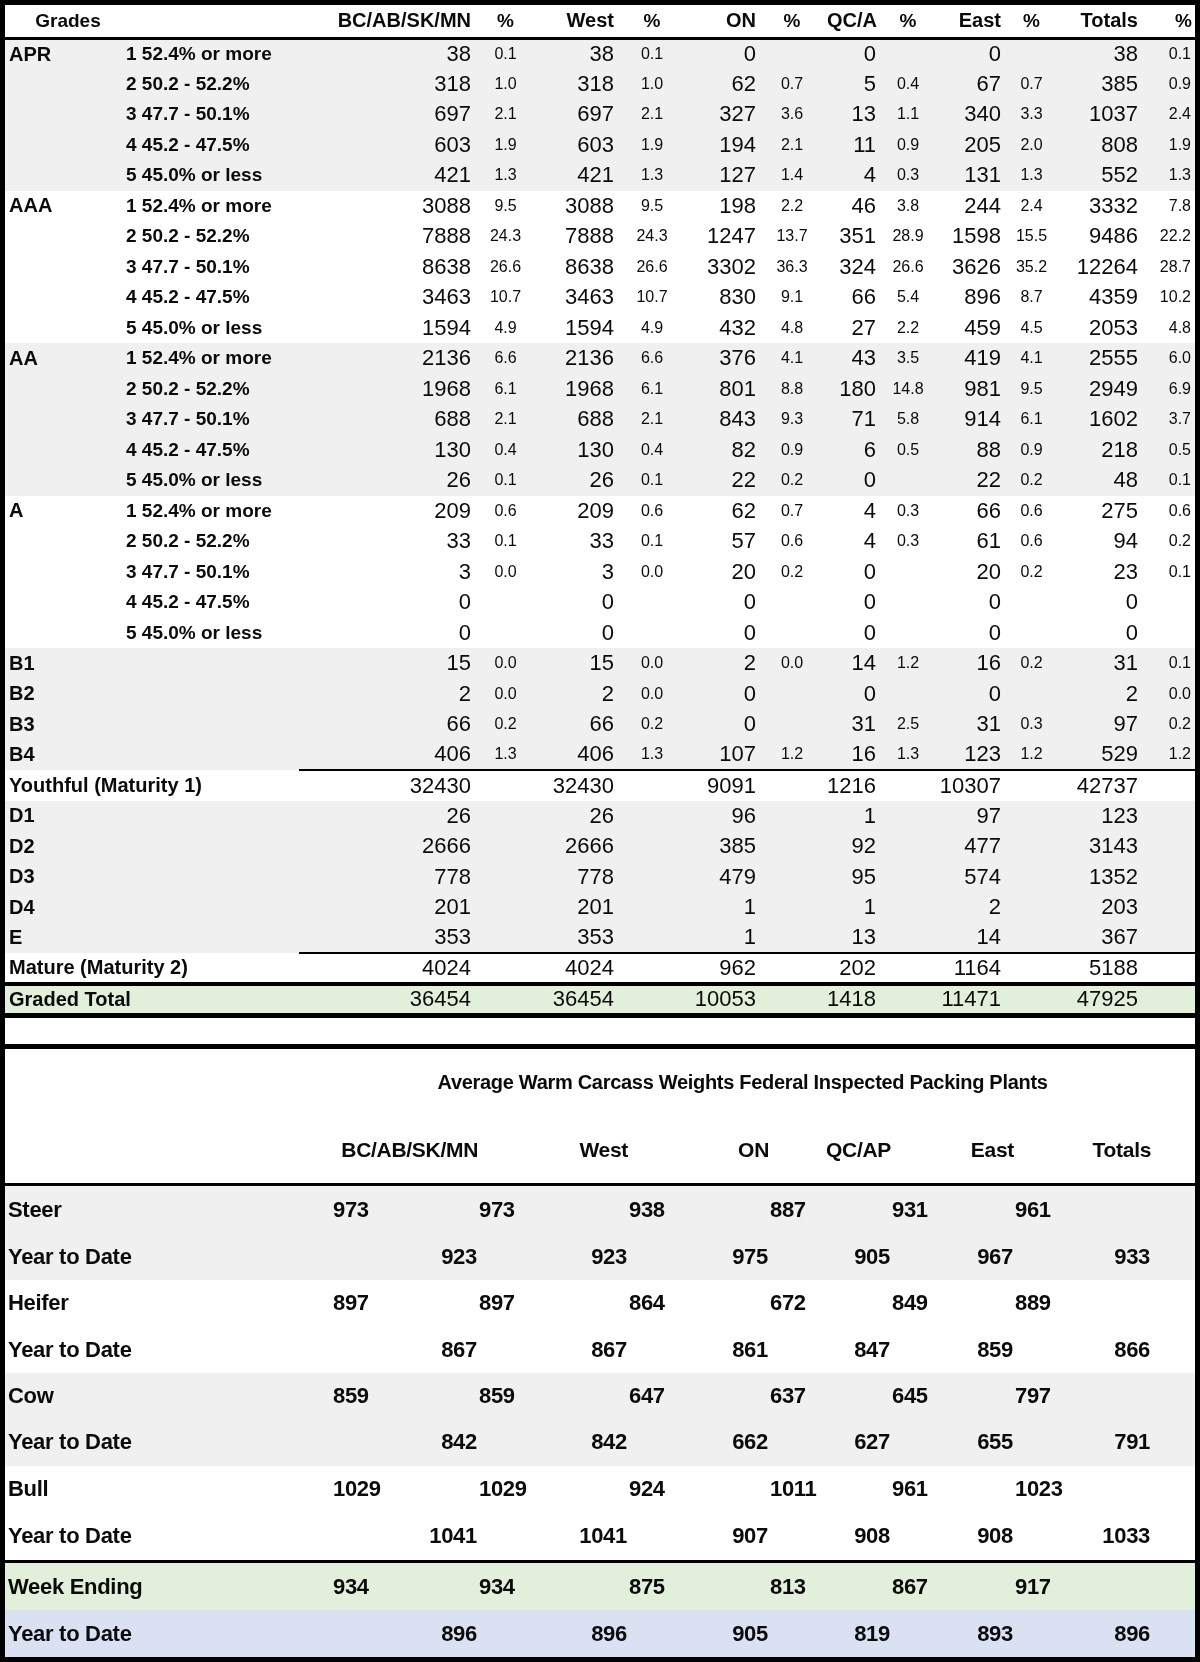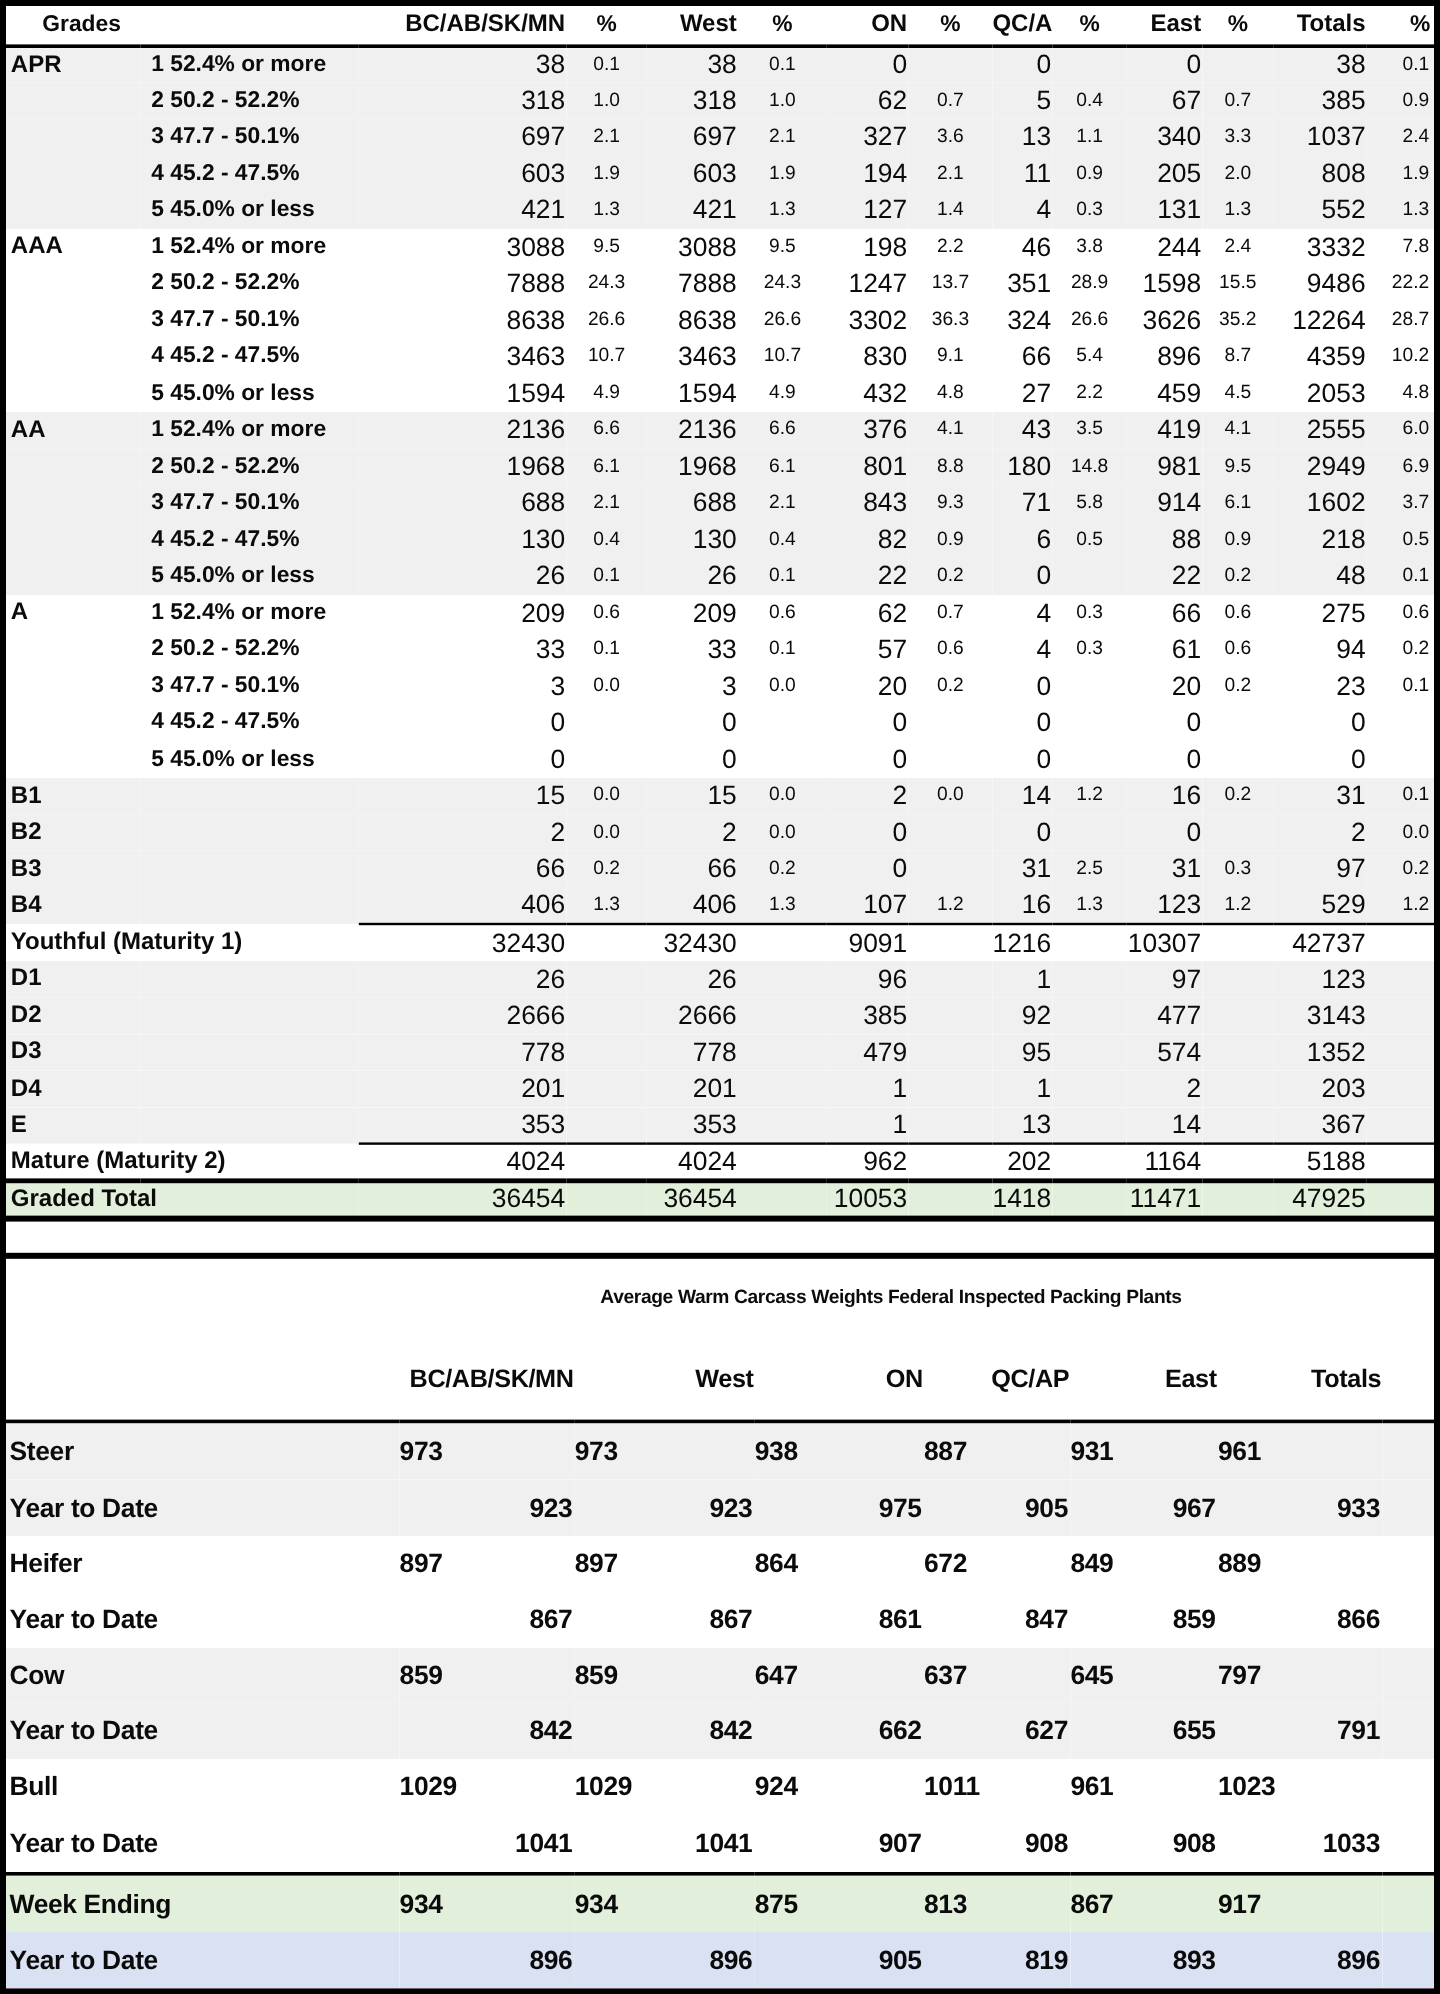--- a/index.html
+++ b/index.html
@@ -44,21 +44,21 @@
 
   
   .gap{height:26px;background:#fff;border-top:5px solid #000;border-bottom:5px solid #000;}
 
   
   .t2wrap{flex:1;display:flex;}
   .t2{height:100%;letter-spacing:-0.3px;}
   .t2 tr.title2{height:38px;}
   .t2 tr.head2{height:38px;}
   .t2 tr.head2 td{border-bottom:3px solid #000;}
-  .t2 .title2-text{font-weight:bold;font-size:16px;text-align:center;}
+  .t2 .title2-text{font-weight:bold;font-size:20px;text-align:center;}
   .t2 .colh2{font-weight:bold;font-size:21px;text-align:right;padding-right:1px;}
   .t2 td.rlabel{font-weight:bold;font-size:22px;text-align:left;padding-left:3px;}
   .t2 td.v{font-size:22px;font-weight:bold;}
   .t2 tr.ctr td.v{}
   .t2 tr.rgt td.v{text-align:right;padding-right:2px;}
   .t2 tr.we td{border-top:3px solid #000;}
 </style>
 </head>
 <body>
 

